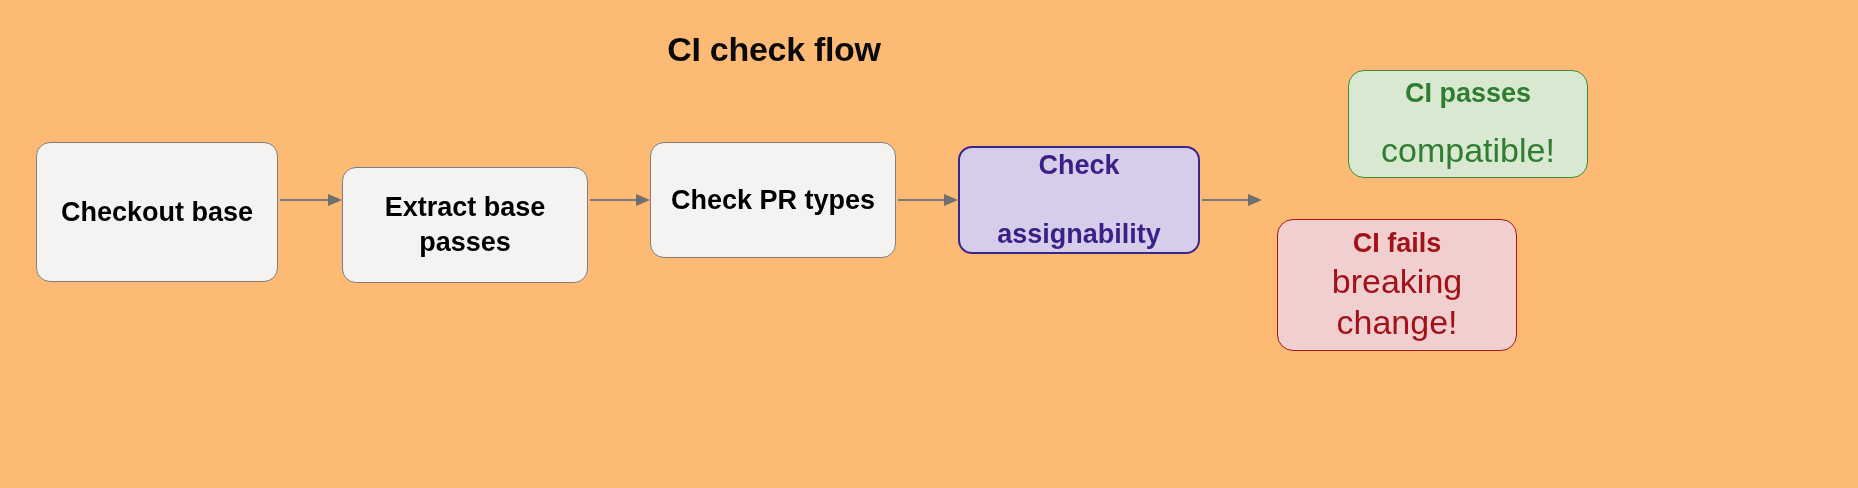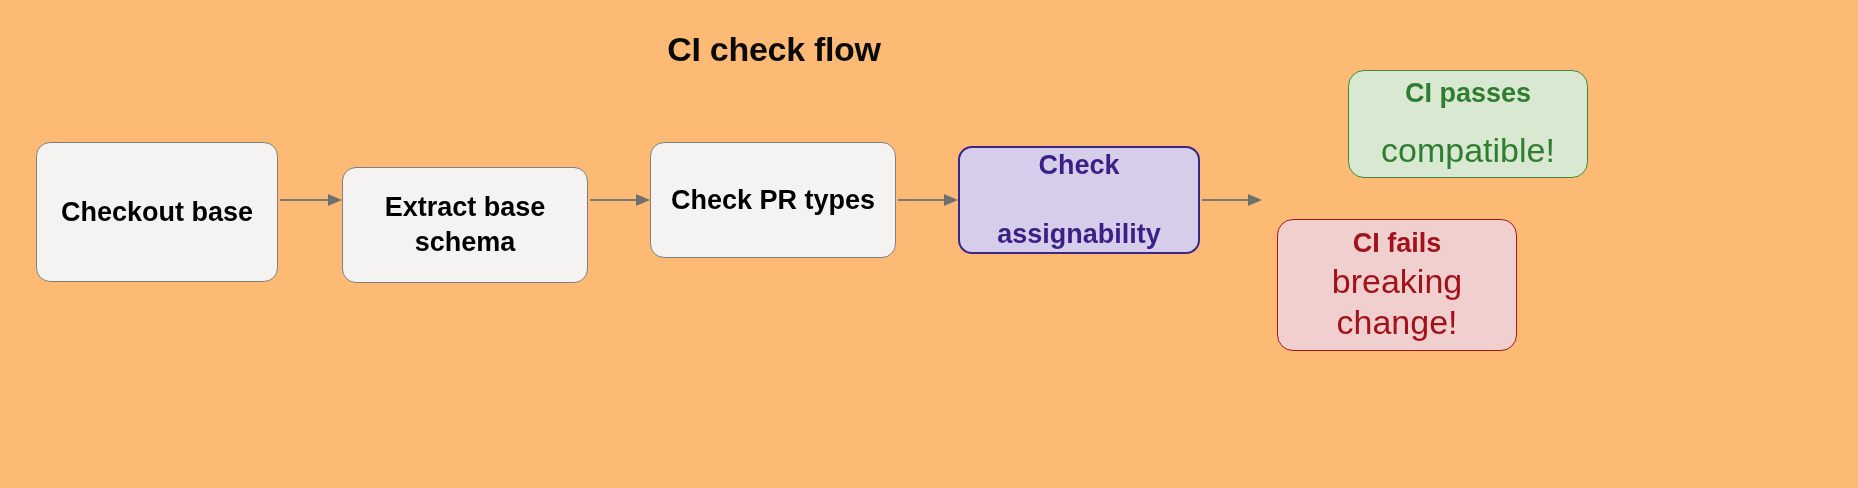--- a/index.html
+++ b/index.html
@@ -142,21 +142,21 @@
       <polygon class="edge-head" points="1248,194 1262,200 1248,206"></polygon>
     </g>
   </svg>
 
   <div class="node process" id="node-checkout">
     <span class="node-line">Checkout base</span>
   </div>
 
   <div class="node process" id="node-extract">
     <span class="node-line">Extract base</span>
-    <span class="node-line">schema</span>
+    <span class="node-line">passes</span>
   </div>
 
   <div class="node process" id="node-loadtypes">
     <span class="node-line">Check PR types</span>
   </div>
 
   <div class="node highlight" id="node-check">
     <span class="node-line">Check</span>
     <span class="node-line">assignability</span>
   </div>

